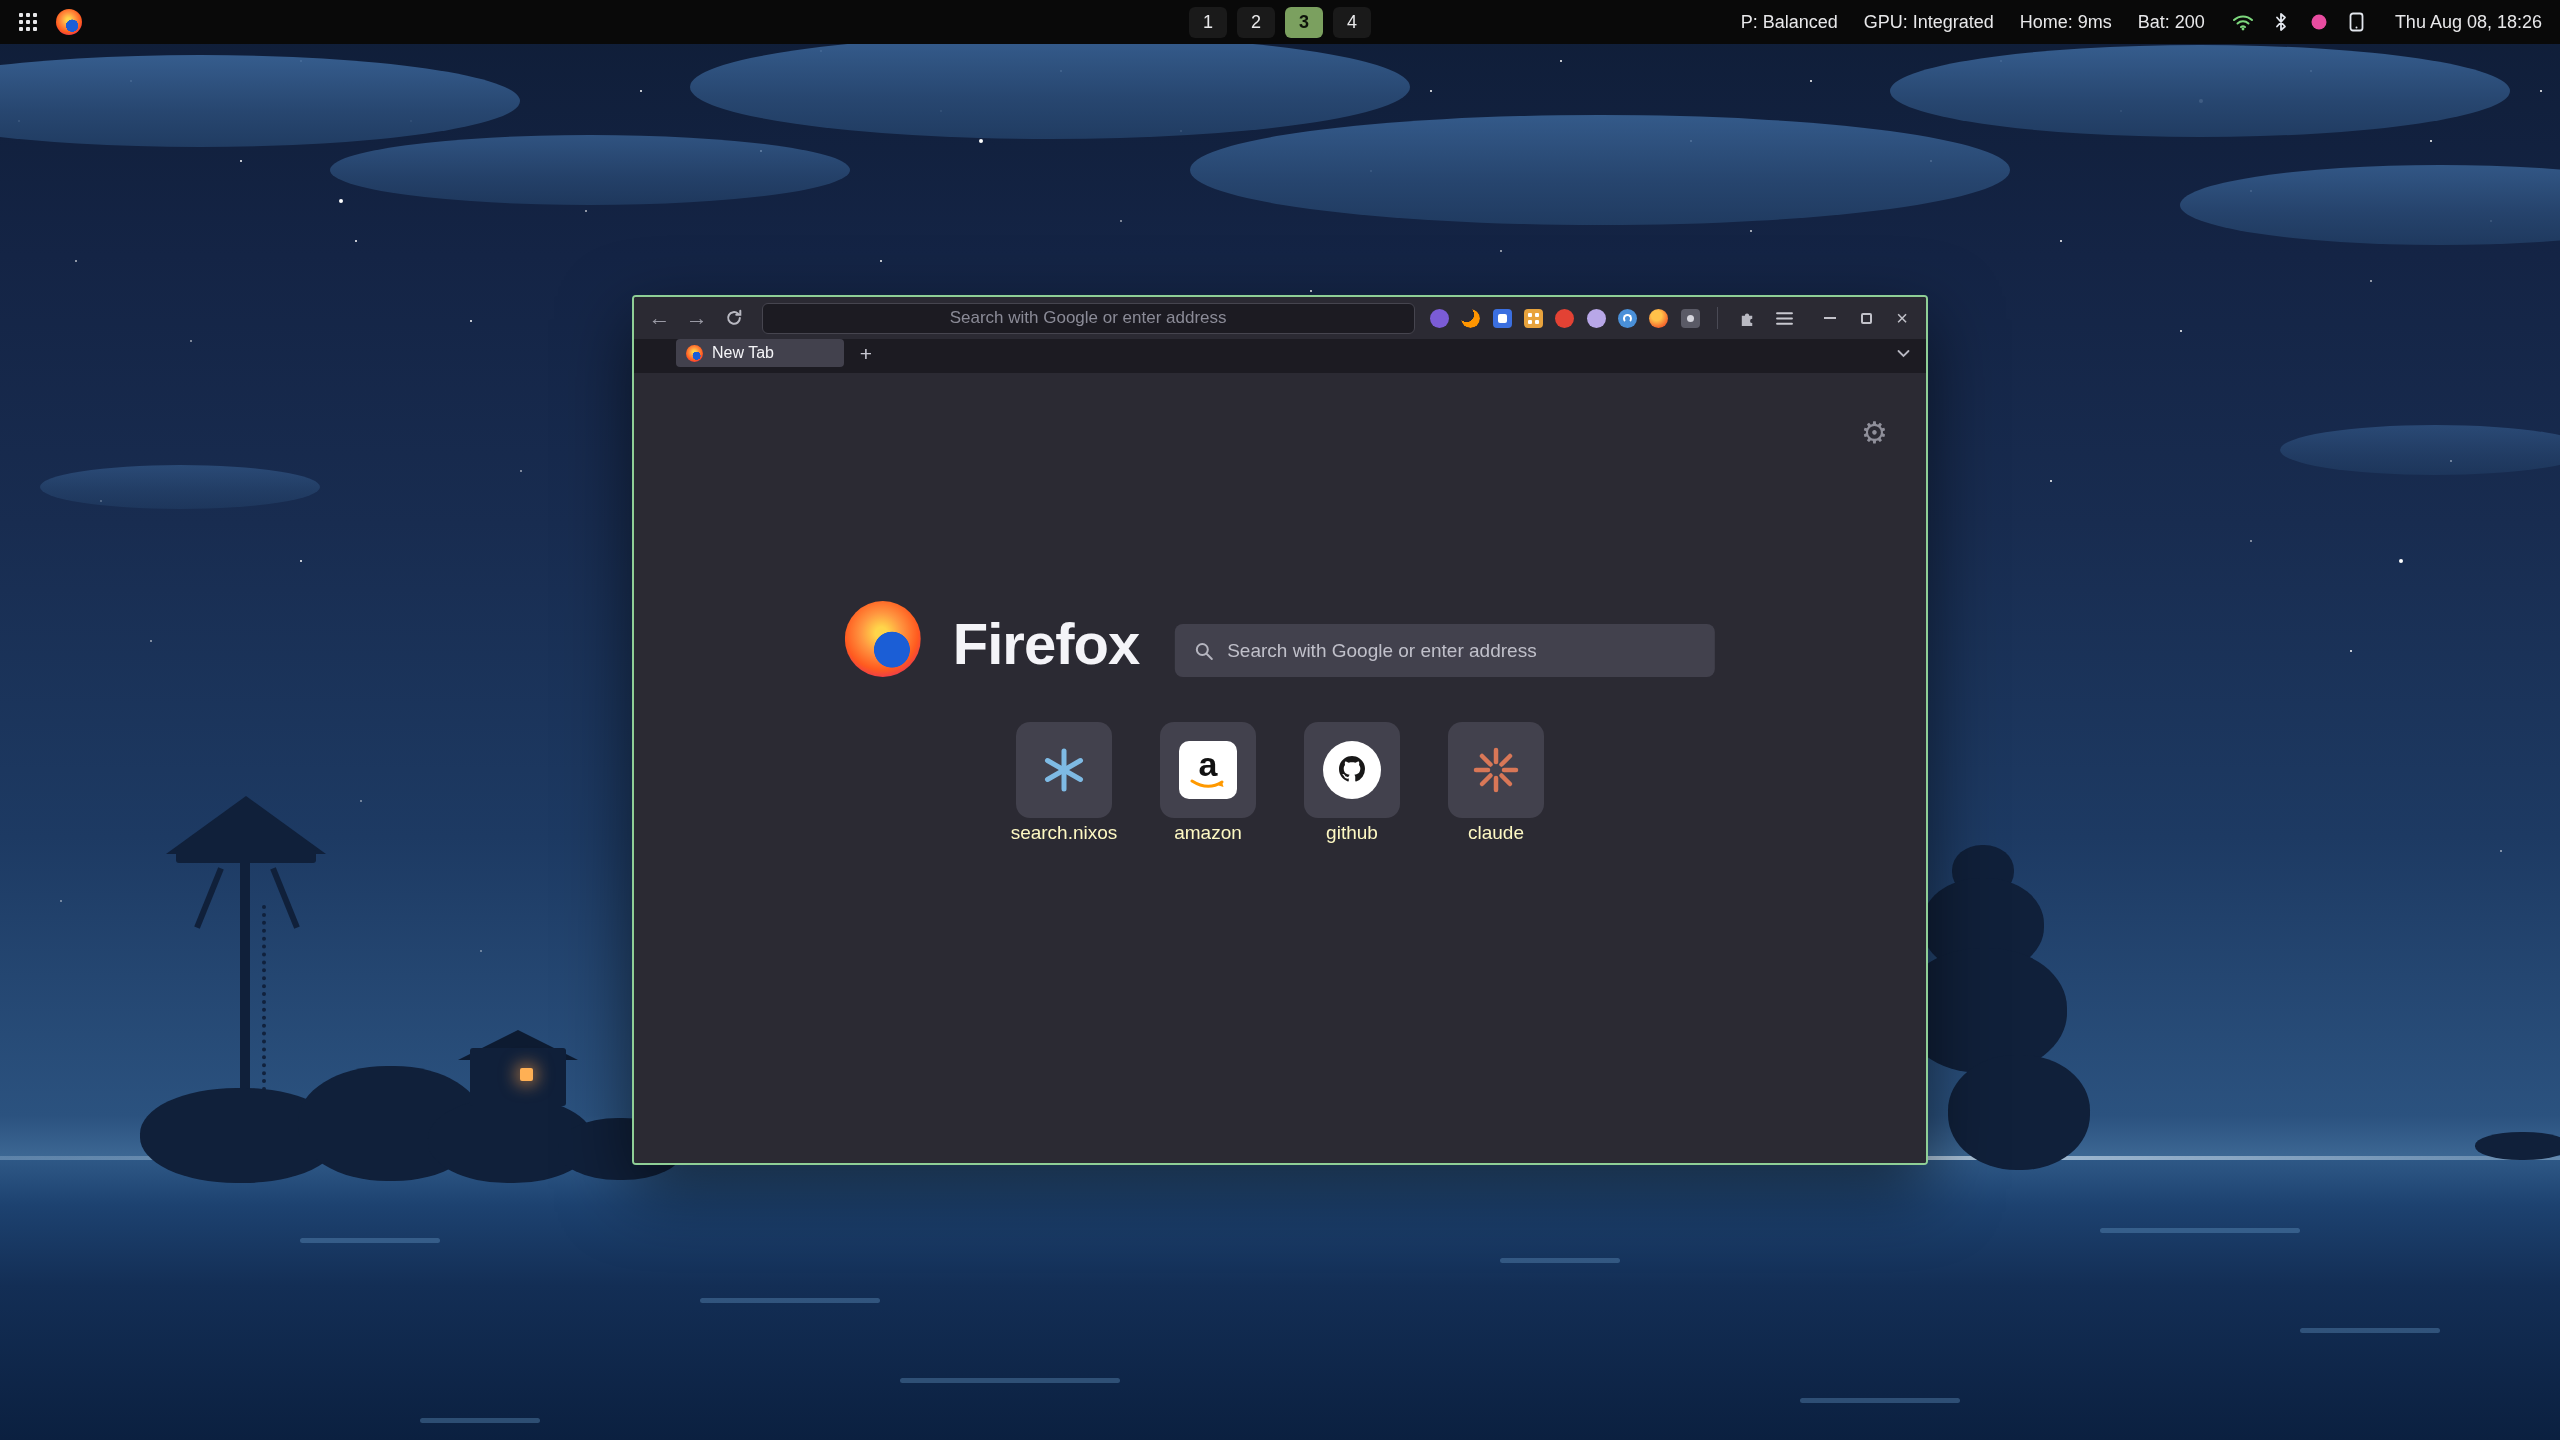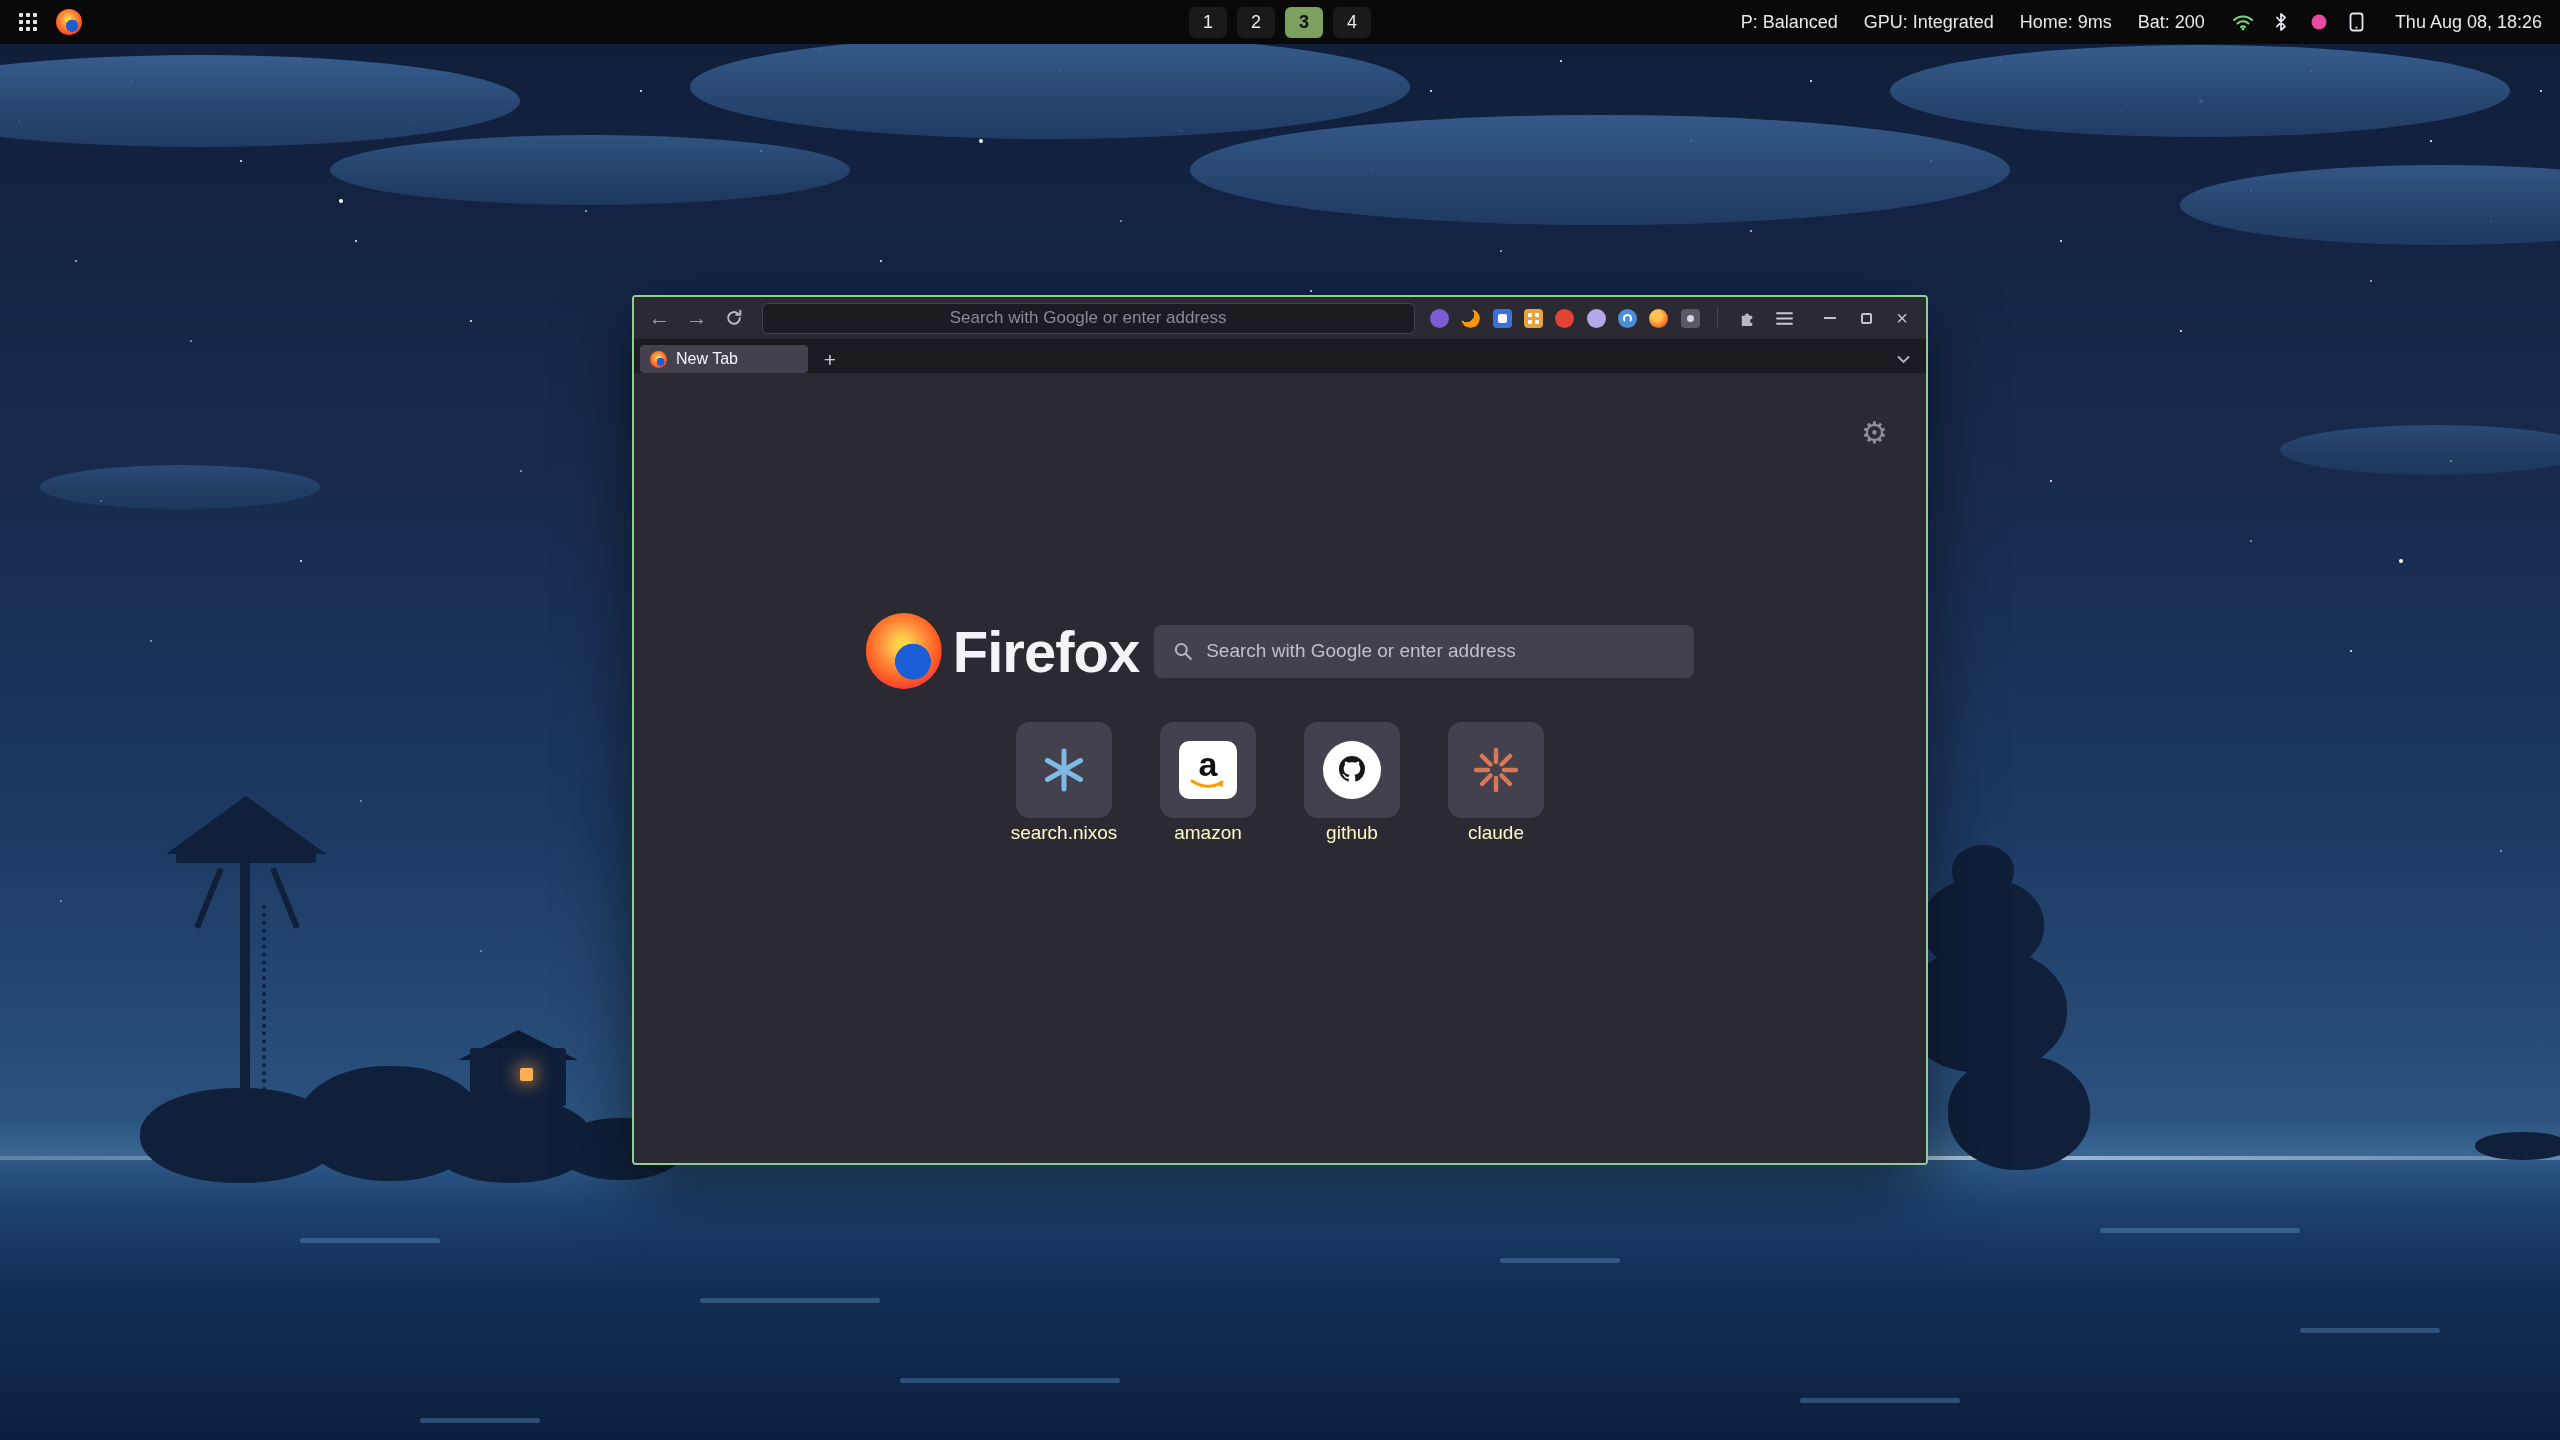--- a/index.html
+++ b/index.html
@@ -116,35 +116,35 @@
   .e8{background:radial-gradient(circle at 40% 35%,#ffc24a 0 30%,#f4692e 70%,#d8481f 100%)}
   .e9{background:#5a5a66}.e9::after{content:"";position:absolute;inset:6px;background:#d6d6de;border-radius:50%}
   .vsep { width:1px; height:22px; background:#4a4a55; margin:0 8px; }
   .winctl { display:flex; gap:8px; margin-left:10px; }
   .wbtn { width:28px; height:28px; border:none; background:transparent; color:#c2c2ca;
     display:flex; align-items:center; justify-content:center; border-radius:5px; cursor:pointer; }
   .min-glyph { width:12px; height:2px; background:#c2c2ca; }
   .max-glyph { width:11px; height:11px; border:2px solid #c2c2ca; border-radius:2px; }
   .close-glyph { font-size:20px; line-height:1; color:#c2c2ca; }
 
-  .tabbar { height:34px; background:#1c1b22; display:flex; align-items:flex-end; flex:0 0 auto; }
+  .tabbar { height:34px; background:#1c1b22; display:flex; align-items:flex-start; flex:0 0 auto;padding-left:36px; }
   .tab { margin-left:6px; width:168px; height:28px; background:#42414d; border-radius:4px;
     display:flex; align-items:center; gap:9px; padding:0 10px; cursor:pointer; }
   .tab .favicon { width:17px; height:17px; flex:0 0 auto; }
   .tab-title { color:#f5f5f8; font-size:16px; white-space:nowrap; overflow:hidden; }
   .newtab-btn { width:28px; height:28px; margin-left:8px; border:none; background:transparent;
     color:#c8c8d2; font-size:21px; border-radius:5px; cursor:pointer; line-height:1; }
   .tab-chevron { width:30px; height:28px; margin-right:8px; border:none; background:transparent;
     color:#b6b6c0; cursor:pointer; display:flex; align-items:center; justify-content:center; }
 
   .content { flex:1; position:relative; background:#2b2a33; }
   .gear { position:absolute; top:42px; right:38px; border:none; background:transparent;
     color:#8f8f9a; font-size:30px; cursor:pointer; font-family:"DejaVu Sans",sans-serif; }
-  .hero { position:absolute; top:240px; left:50%; transform:translateX(-50%);
-    display:flex; align-items:center; gap:11px; }
+  .hero { position:absolute; top:228px; left:50%; transform:translateX(-50%);
+    display:flex; align-items:flex-end; gap:32px; }
   .ff-logo { width:76px; height:76px; border-radius:50%; flex:0 0 auto;
     background:radial-gradient(circle at 62% 64%,#1b5ed6 0 26%,rgba(0,0,0,0) 27%),
       radial-gradient(circle at 48% 42%,#ffd54a 0 10%,#ff9640 34%,#ff5a1f 62%,#e0226e 88%,#b5166b 100%); }
   .wordmark { font-size:58px; font-weight:bold; color:#f4f4f8; letter-spacing:-1px; }
   .search { width:540px; height:53px; margin-left:4px; background:#42414d; border-radius:8px;
     display:flex; align-items:center; gap:13px; padding:0 19px; }
   .search input { flex:1; background:transparent; border:none; outline:none; color:#e8e8ee;
     font-size:19px; font-family:inherit; }
   .search input::placeholder { color:#c0c0ca; }
 

